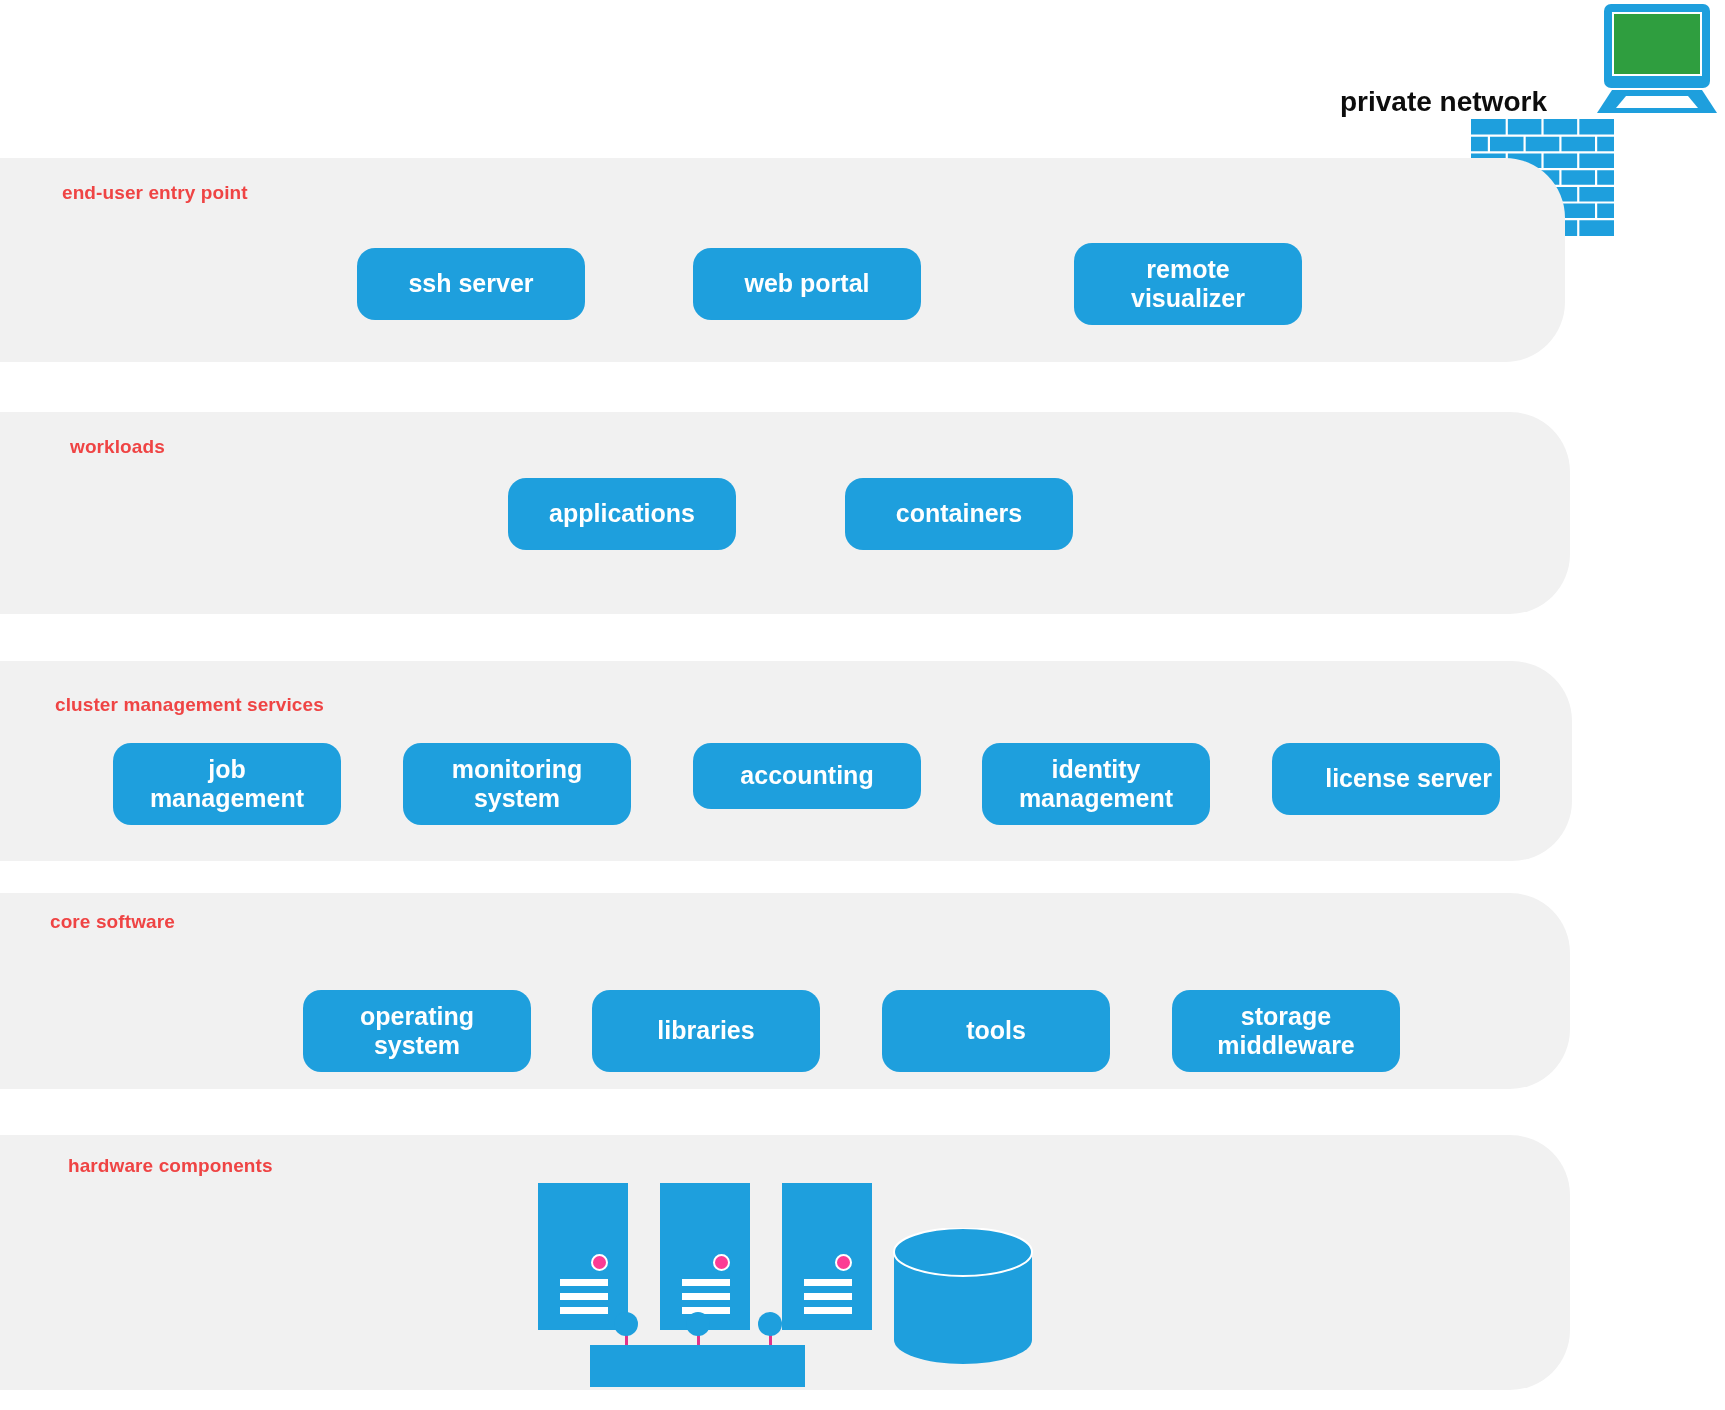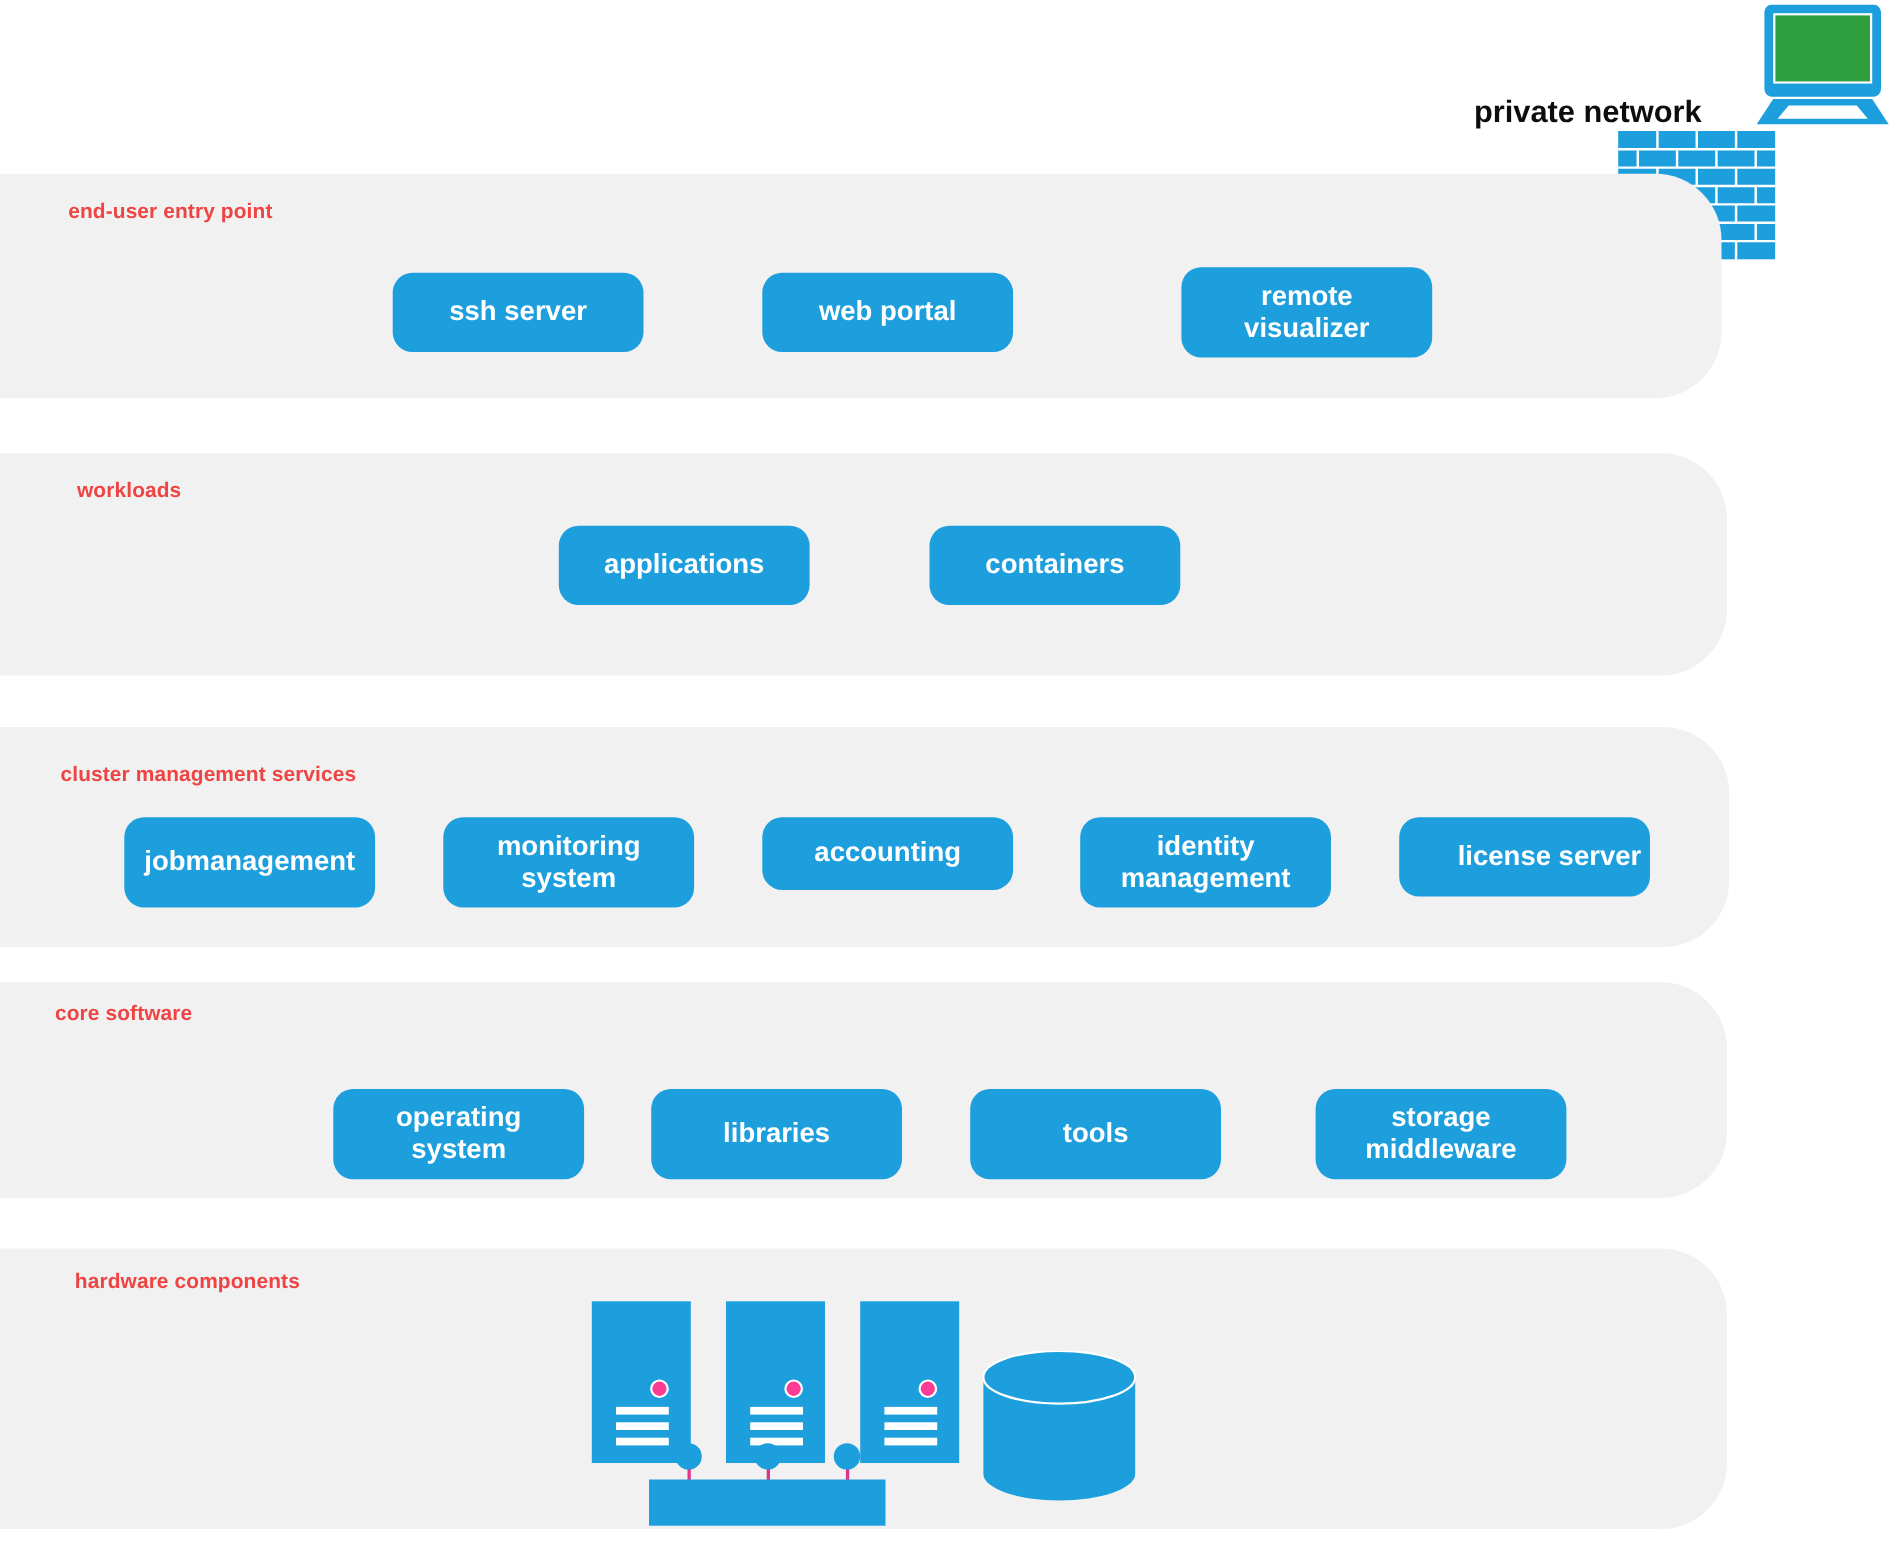--- a/index.html
+++ b/index.html
@@ -187,21 +187,21 @@
   <div class="pill" style="left:508px; top:478px; width:228px; height:72px;">
     <span>applications</span>
   </div>
   <div class="pill" style="left:845px; top:478px; width:228px; height:72px;">
     <span>containers</span>
   </div>
 
   <div class="band" style="top:661px; height:200px; width:1572px; border-radius:0 60px 60px 0;"></div>
   <div class="band-label" style="left:55px; top:682px;margin-top:12px;">cluster management services</div>
 
-  <div class="pill" style="left:113px; top:743px; width:228px; height:82px; flex-direction:row;">
+  <div class="pill" style="left:113px; top:743px; width:228px; height:82px; flex-direction:column;">
     <span>job</span>
     <span>management</span>
   </div>
   <div class="pill" style="left:403px; top:743px; width:228px; height:82px; flex-direction:column;">
     <span>monitoring</span>
     <span>system</span>
   </div>
   <div class="pill" style="left:693px; top:743px; width:228px; height:66px;">
     <span>accounting</span>
   </div>
@@ -219,21 +219,21 @@
   <div class="pill" style="left:303px; top:990px; width:228px; height:82px; flex-direction:column;">
     <span>operating</span>
     <span>system</span>
   </div>
   <div class="pill" style="left:882px; top:990px; width:228px; height:82px;">
     <span>tools</span>
   </div>
   <div class="pill" style="left:592px; top:990px; width:228px; height:82px;">
     <span>libraries</span>
   </div>
-  <div class="pill" style="left:1172px; top:990px; width:228px; height:82px; flex-direction:column;margin-left:24px;">
+  <div class="pill" style="left:1172px; top:990px; width:228px; height:82px; flex-direction:column;">
     <span>storage</span>
     <span>middleware</span>
   </div>
 
   <div class="band" style="top:1135px; height:255px; width:1570px; border-radius:0 60px 60px 0;"></div>
   <div class="band-label" style="left:68px; top:1155px;">hardware components</div>
 
   <div class="server" style="left:538px; top:1183px; width:90px; height:147px;">
     <div class="server-led" style="left:53px; top:71px;"></div>
     <div class="server-line" style="left:22px; top:96px; width:48px;"></div>

